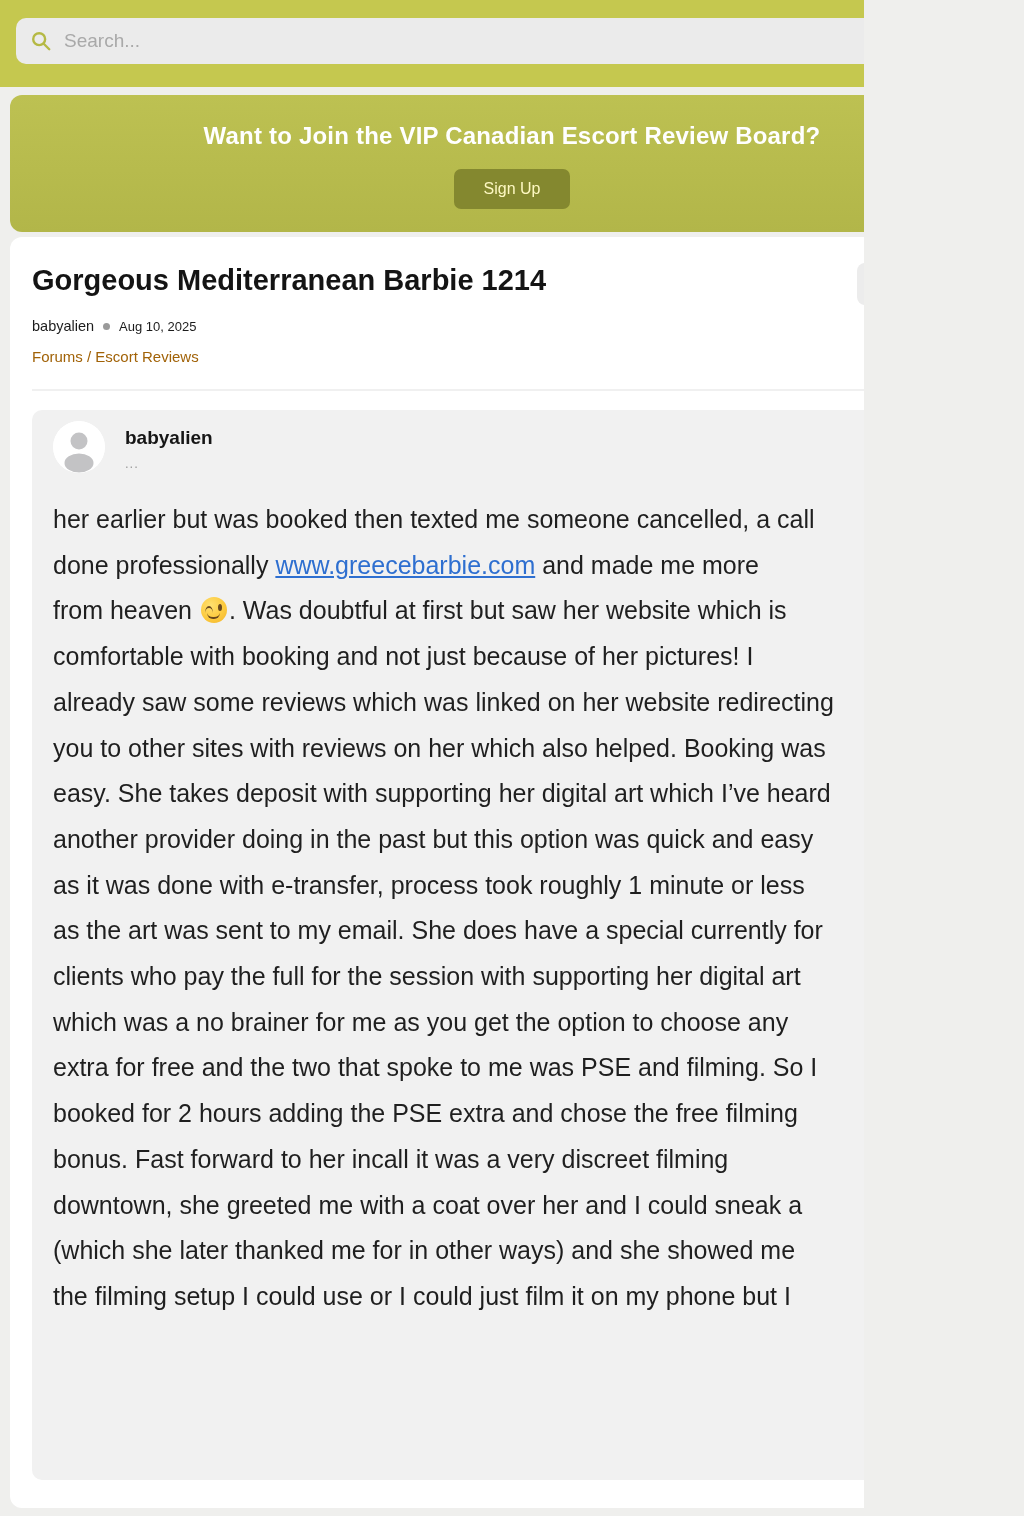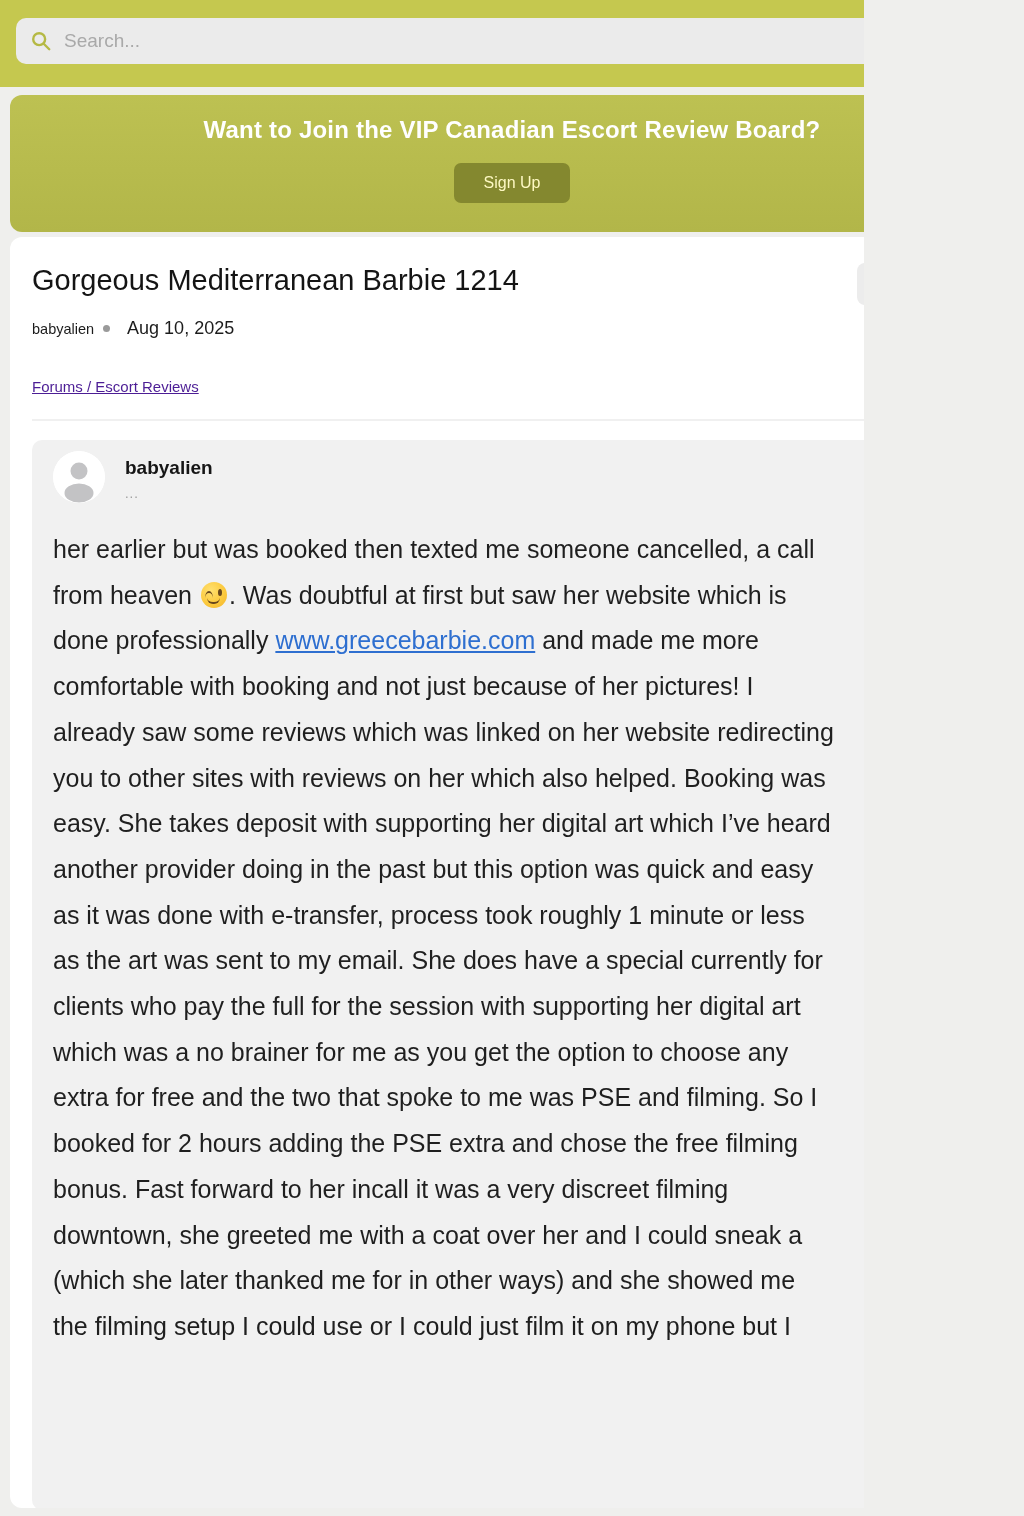--- a/index.html
+++ b/index.html
@@ -26,57 +26,57 @@
     flex:1;border:none;outline:none;background:transparent;
     font-family:"Liberation Sans", sans-serif;font-size:19px;color:#333;
   }
   .search-input::placeholder{color:#a9a9a9;}
 
   
   .banner{
     position:absolute;left:10px;top:95px;width:1004px;height:137px;
     border-radius:12px;
     background:linear-gradient(180deg,var(--banner-top,#bdc152),var(--banner-bottom,#b2b649));
-    text-align:center;box-sizing:border-box;padding-top:21px;
+    text-align:center;box-sizing:border-box;padding-top:27px;
   }
   .banner-heading{
     color:#ffffff;font-size:24px;font-weight:bold;letter-spacing:.2px;
     margin:0;
   }
   .signup-btn{
     margin-top:19px;display:inline-block;border:none;cursor:pointer;
     background:var(--signup-bg,#84882f);color:#fef9c3;
     font-family:"Liberation Sans", sans-serif;font-size:16px;
     padding:11px 30px;border-radius:7px;
   }
 
   
   .main-card{
     position:absolute;left:10px;top:237px;width:1004px;height:1271px;
     background:#ffffff;border-radius:12px;
     box-sizing:border-box;padding:26px 22px 0 22px;overflow:hidden;
   }
   .title-row{display:flex;align-items:flex-start;justify-content:space-between;}
   .page-title{
-    margin:0;font-size:29px;font-weight:400;color:#141414;line-height:34px;
+    margin:0;font-size:29px;font-weight:700;color:#141414;line-height:34px;
   }
   .comment-btn{
     flex:0 0 auto;border:none;cursor:pointer;
     background:#ececec;color:#6b6b6b;border-radius:8px;
     font-family:"Liberation Sans", sans-serif;font-size:17px;
     padding:11px 20px;display:flex;align-items:center;gap:10px;
   }
   .comment-btn .plus{font-size:20px;line-height:16px;color:#6b6b6b;}
   .meta-row{margin-top:13px;display:flex;align-items:center;gap:9px;font-size:14.5px;color:#1c1c1c;}
   .meta-author{font-weight:500;}
   .meta-dot{width:7px;height:7px;border-radius:50%;background:#9a9a9a;display:inline-block;}
-  .meta-date{font-size:18px;margin-left:8px;}
+  .meta-date{font-size:13px;}
   .breadcrumb{
-    display:inline-block;margin-top:39px;font-size:15px;color:#4c1d95;
-    text-decoration:underline;cursor:pointer;
+    display:inline-block;margin-top:14px;font-size:15px;color:#a16207;
+    cursor:pointer;
   }
   .divider{border:none;border-top:2px solid #f0f0f0;margin:23px 0 0 0;}
 
   
   .review-card{
     margin-top:19px;background:#f1f1f1;border-radius:10px;
     height:1070px;box-sizing:border-box;padding:11px 28px 0 21px;
     overflow:hidden;
   }
   .review-header{display:flex;align-items:flex-start;}
@@ -168,22 +168,22 @@
           </svg>
         </div>
         <div class="review-id">
           <div class="review-author">babyalien</div>
           <div class="review-author-sub">...</div>
         </div>
       </div>
 
       <div class="review-body">
           <div class="body-line"><span>her earlier but was booked then texted me someone cancelled, a call</span></div>
+          <div class="body-line"><span>done professionally </span><a class="body-link" href="#">www.greecebarbie.com</a><span> and made me more</span></div>
           <div class="body-line"><span>from heaven </span><span class="emoji-wink"><i></i></span><span>. Was doubtful at first but saw her website which is</span></div>
-          <div class="body-line"><span>done professionally </span><a class="body-link" href="#">www.greecebarbie.com</a><span> and made me more</span></div>
           <div class="body-line"><span>comfortable with booking and not just because of her pictures! I</span></div>
           <div class="body-line"><span>already saw some reviews which was linked on her website redirecting</span></div>
           <div class="body-line"><span>you to other sites with reviews on her which also helped. Booking was</span></div>
           <div class="body-line"><span>easy. She takes deposit with supporting her digital art which I’ve heard</span></div>
           <div class="body-line"><span>another provider doing in the past but this option was quick and easy</span></div>
           <div class="body-line"><span>as it was done with e-transfer, process took roughly 1 minute or less</span></div>
           <div class="body-line"><span>as the art was sent to my email. She does have a special currently for</span></div>
           <div class="body-line"><span>clients who pay the full for the session with supporting her digital art</span></div>
           <div class="body-line"><span>which was a no brainer for me as you get the option to choose any</span></div>
           <div class="body-line"><span>extra for free and the two that spoke to me was PSE and filming. So I</span></div>

